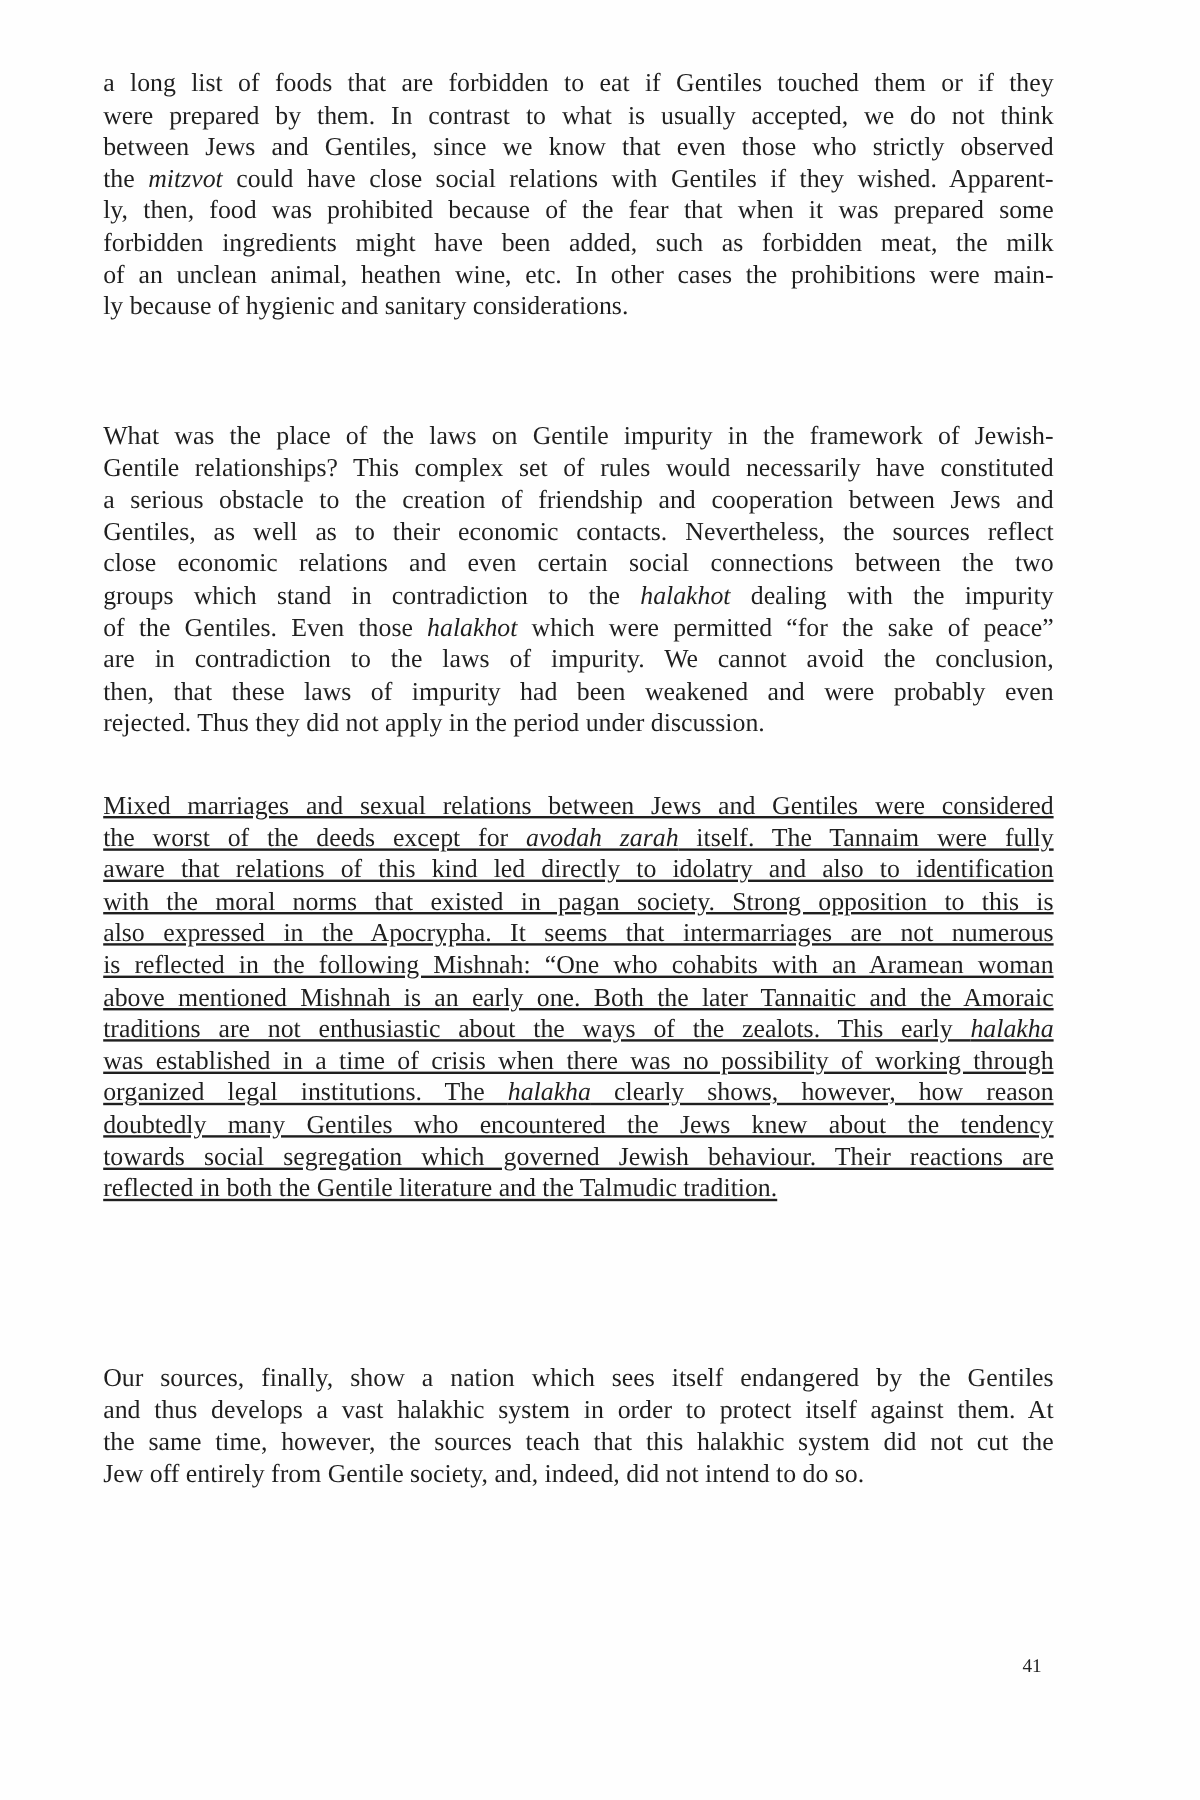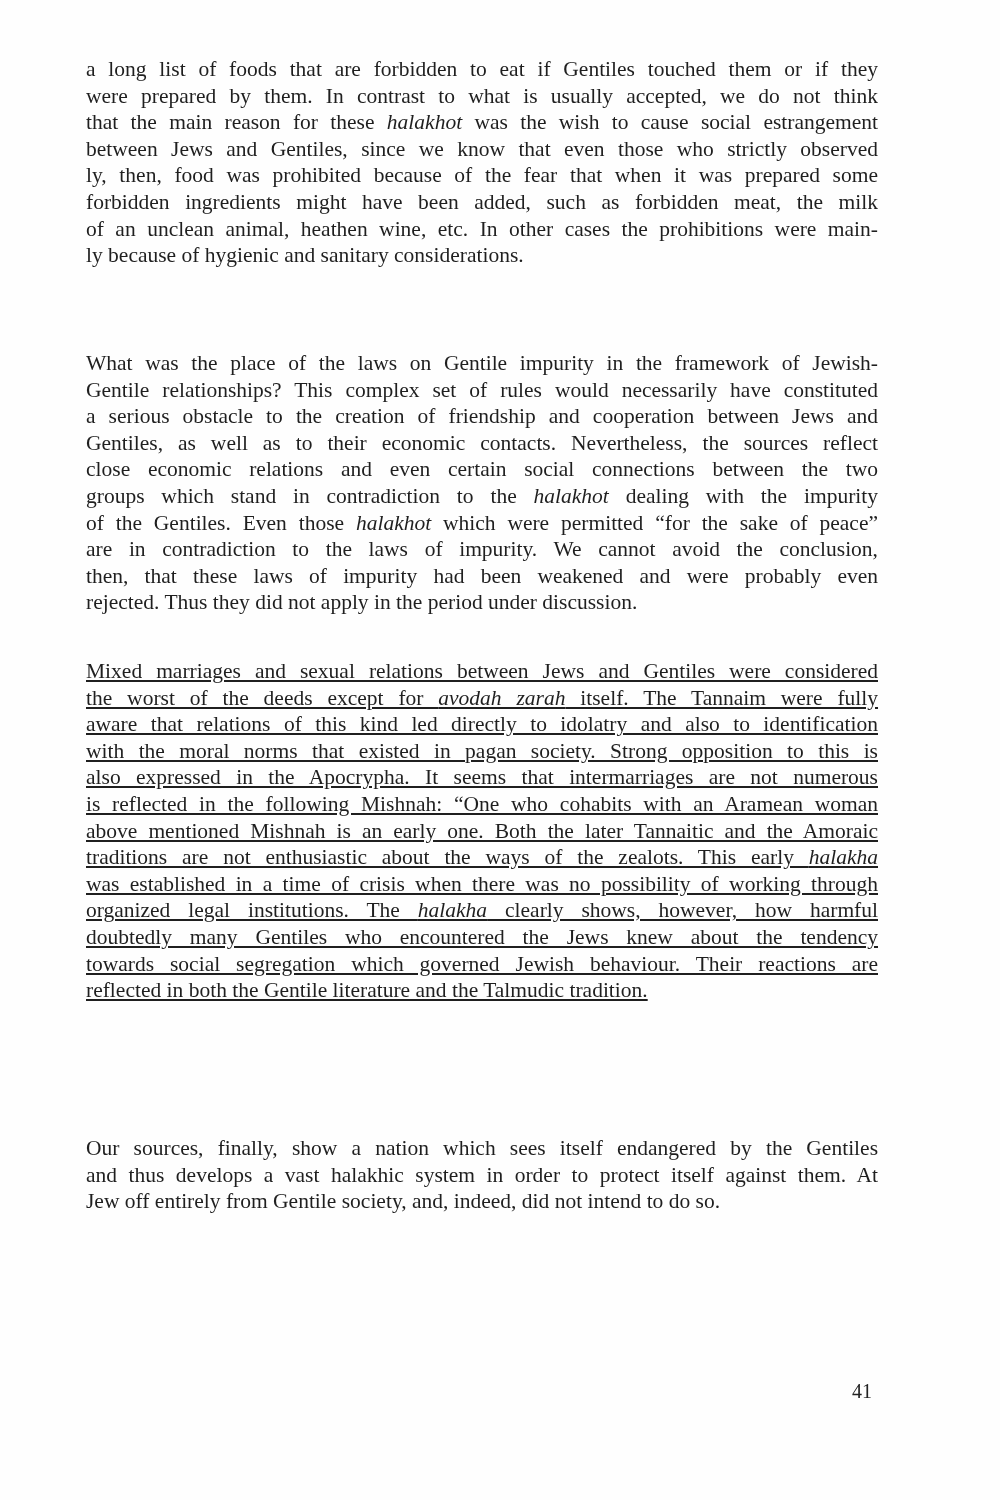--- a/index.html
+++ b/index.html
@@ -19,32 +19,32 @@
     white-space: nowrap; text-align: justify; text-align-last: justify;
   }
   .line.last { text-align-last: left; }
   .line i { font-style: italic; }
   #p1 { top: 56px; }
   #p2 { top: 350px; }
   #p3 { top: 658px; text-decoration: underline; }
   #p4 { top: 1135px; }
   .page-number {
     position: absolute; left: 852px; top: 1380px;
-    font-family: "Liberation Serif", serif; font-size: 20px; color: #222;
+    font-family: "Liberation Serif", serif; font-size: 16px; color: #222;
   }
 </style>
 </head>
 <body>
 
 <div class="page">
   <div class="text para" id="p1">
       <span class="line"><span>a long list of foods that are forbidden to eat if Gentiles touched them or if they</span></span>
       <span class="line"><span>were prepared by them. In contrast to what is usually accepted, we do not think</span></span>
-      <span class="line"><span>that the main reason for these </span><i>halakhot</i><span> was the wish to cause social estrangement</span></span>
       <span class="line"><span>between Jews and Gentiles, since we know that even those who strictly observed</span></span>
+      <span class="line"><span>the </span><i>mitzvot</i><span> could have close social relations with Gentiles if they wished. Apparent-</span></span>
       <span class="line"><span>ly, then, food was prohibited because of the fear that when it was prepared some</span></span>
       <span class="line"><span>forbidden ingredients might have been added, such as forbidden meat, the milk</span></span>
       <span class="line"><span>of an unclean animal, heathen wine, etc. In other cases the prohibitions were main-</span></span>
       <span class="line last"><span>ly because of hygienic and sanitary considerations.</span></span>
     </div>
   <div class="text para" id="p2">
       <span class="line"><span>What was the place of the laws on Gentile impurity in the framework of Jewish-</span></span>
       <span class="line"><span>Gentile relationships? This complex set of rules would necessarily have constituted</span></span>
       <span class="line"><span>a serious obstacle to the creation of friendship and cooperation between Jews and</span></span>
       <span class="line"><span>Gentiles, as well as to their economic contacts. Nevertheless, the sources reflect</span></span>
@@ -58,24 +58,25 @@
   <div class="text para" id="p3">
       <span class="line"><span>Mixed marriages and sexual relations between Jews and Gentiles were considered</span></span>
       <span class="line"><span>the worst of the deeds except for </span><i>avodah zarah</i><span> itself. The Tannaim were fully</span></span>
       <span class="line"><span>aware that relations of this kind led directly to idolatry and also to identification</span></span>
       <span class="line"><span>with the moral norms that existed in pagan society. Strong opposition to this is</span></span>
       <span class="line"><span>also expressed in the Apocrypha. It seems that intermarriages are not numerous</span></span>
       <span class="line"><span>is reflected in the following Mishnah: “One who cohabits with an Aramean woman</span></span>
       <span class="line"><span>above mentioned Mishnah is an early one. Both the later Tannaitic and the Amoraic</span></span>
       <span class="line"><span>traditions are not enthusiastic about the ways of the zealots. This early </span><i>halakha</i></span>
       <span class="line"><span>was established in a time of crisis when there was no possibility of working through</span></span>
-      <span class="line"><span>organized legal institutions. The </span><i>halakha</i><span> clearly shows, however, how harmful</span></span>
+      <span class="line"><span>organized legal institutions. The </span><i>halakha</i><span> clearly shows, however, how reason</span></span>
       <span class="line"><span>doubtedly many Gentiles who encountered the Jews knew about the tendency</span></span>
       <span class="line"><span>towards social segregation which governed Jewish behaviour. Their reactions are</span></span>
       <span class="line last"><span>reflected in both the Gentile literature and the Talmudic tradition.</span></span>
     </div>
   <div class="text para" id="p4">
       <span class="line"><span>Our sources, finally, show a nation which sees itself endangered by the Gentiles</span></span>
       <span class="line"><span>and thus develops a vast halakhic system in order to protect itself against them. At</span></span>
+      <span class="line"><span>the same time, however, the sources teach that this halakhic system did not cut the</span></span>
       <span class="line last"><span>Jew off entirely from Gentile society, and, indeed, did not intend to do so.</span></span>
     </div>
   <div class="page-number">41</div>
 </div>
 
 </body></html>

